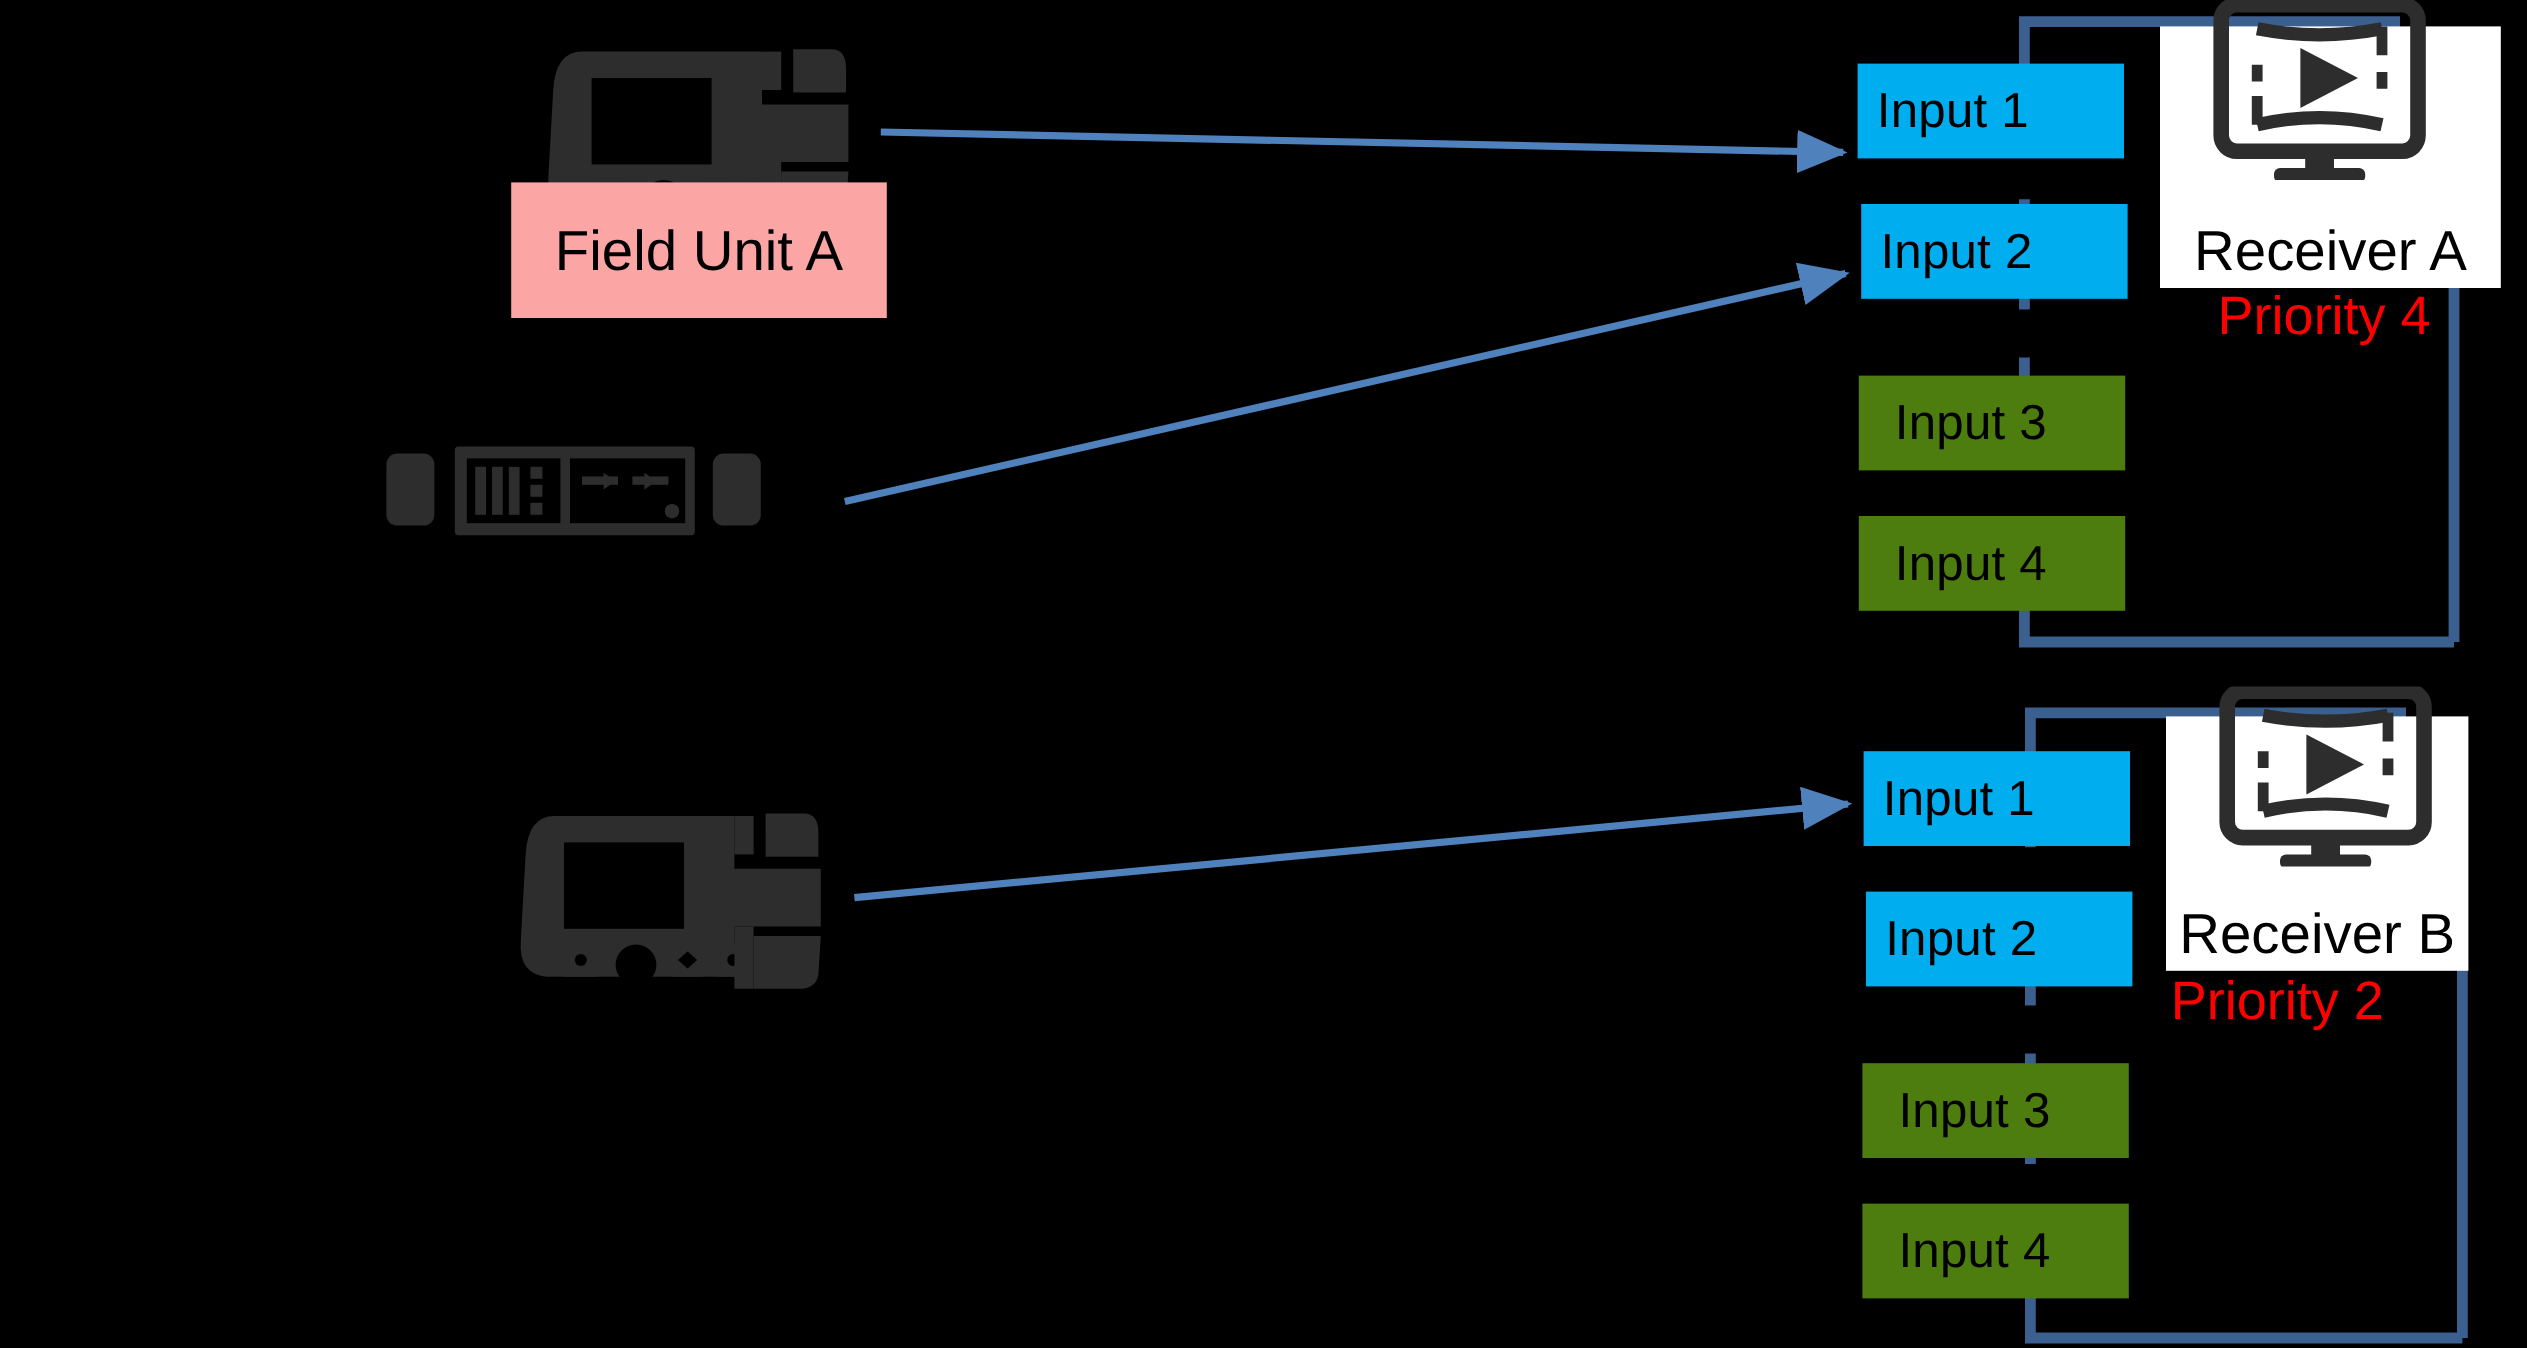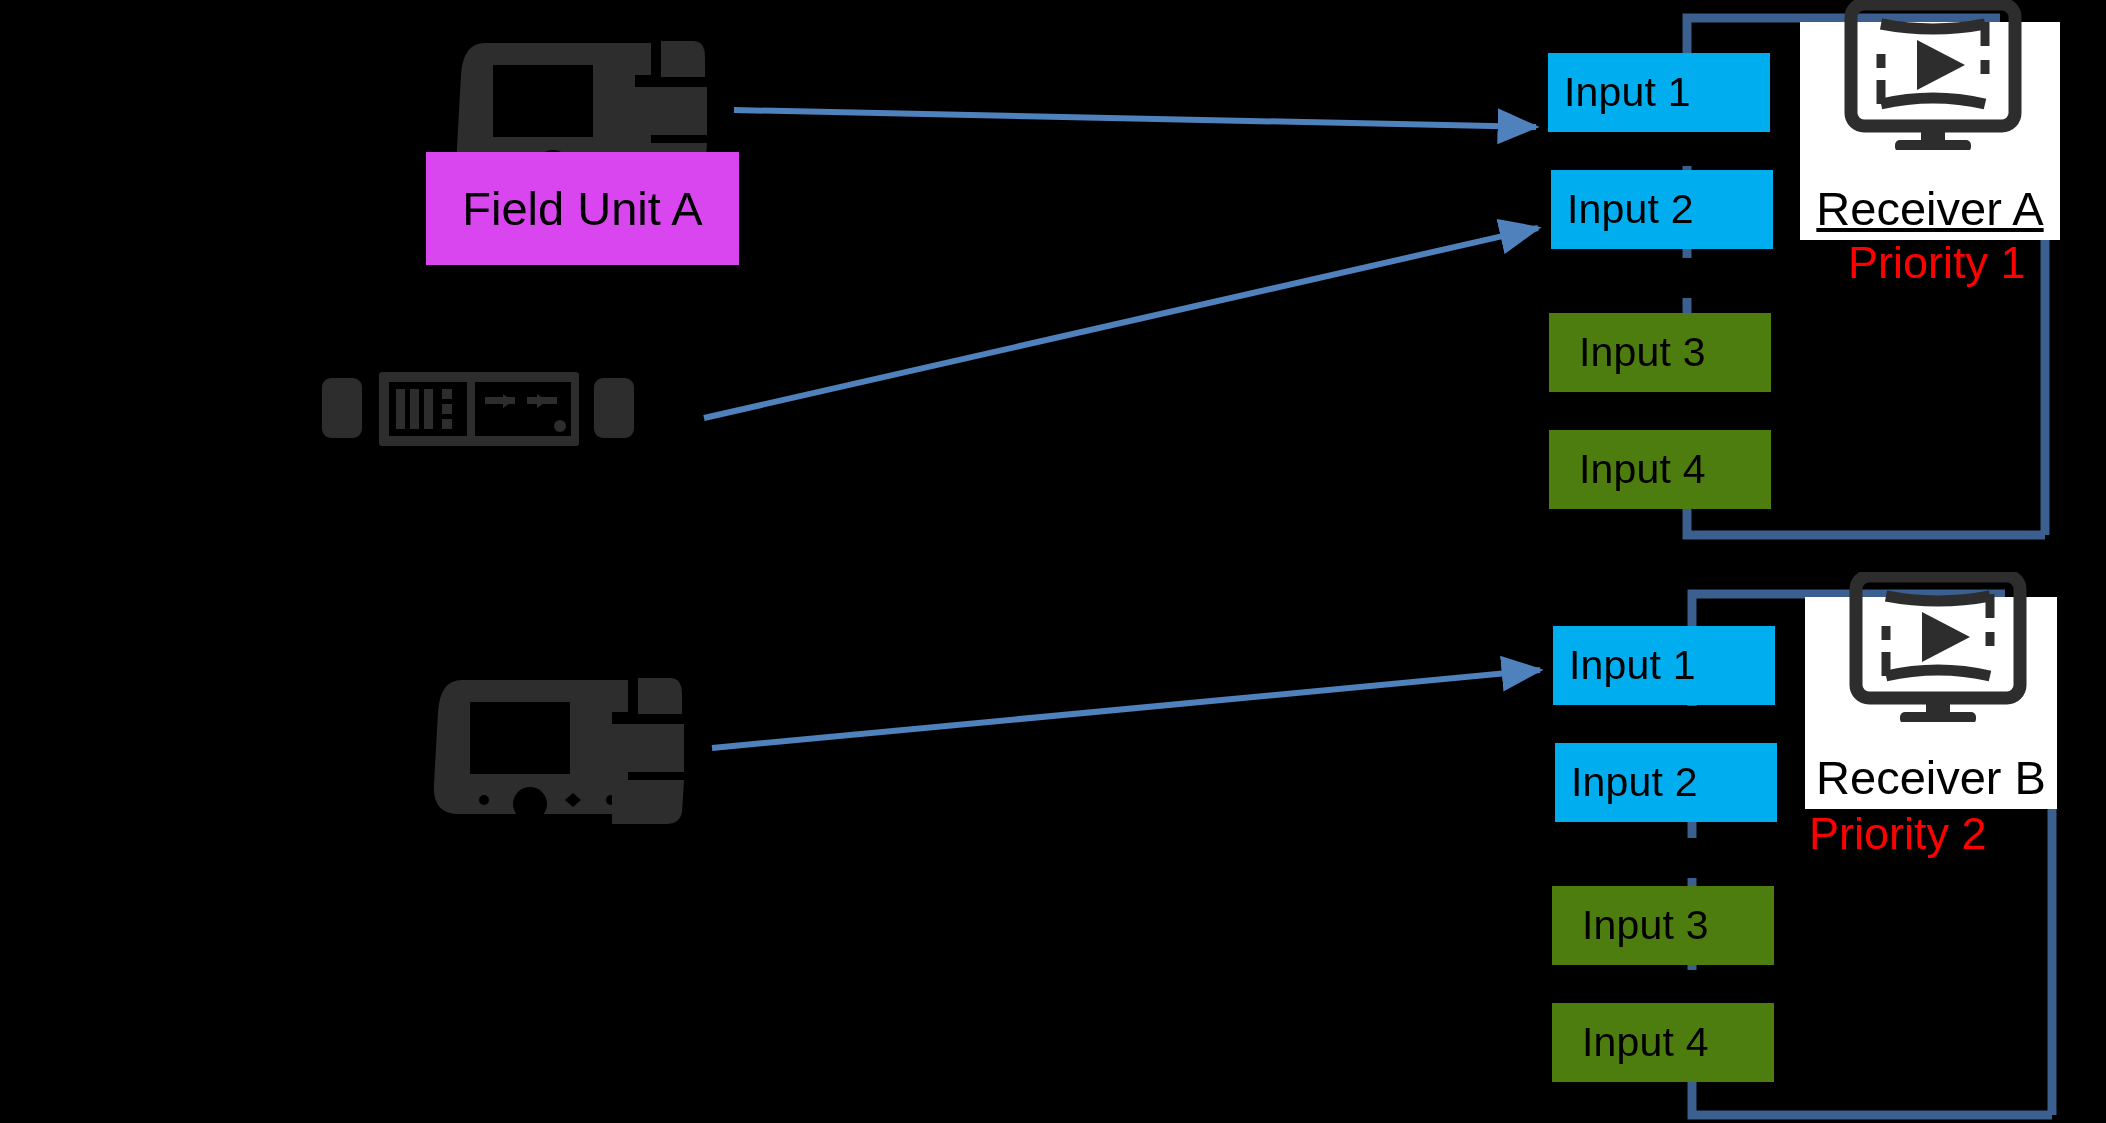--- a/index.html
+++ b/index.html
@@ -42,21 +42,21 @@
     color: #000000;
     letter-spacing: 0.2px;
     line-height: 1;
   }
   .input-box.active  { background: #00ADEE; padding-left: 16px; }
   .input-box.idle    { background: #4d7c0f; margin-top: 26px; }
 
   
   .plate {
     position: absolute;
-    background: #d946ef;
+    background: #fca5a5;
     z-index: 3;
     display: flex;
     align-items: center;
     justify-content: center;
   }
   .plate-text {
     font-size: 47px;
     color: #000000;
     line-height: 1;
     white-space: nowrap;
@@ -194,37 +194,37 @@
     <span class="ib-label">Input 3</span>
   </div>
   <div class="input-box idle" style="left:1552px; top:977px; width:222px; height:79px;">
     <span class="ib-label">Input 4</span>
   </div>
 
   <div class="plate" style="left:426px; top:152px; width:313px; height:113px;">
     <span class="plate-text">Field Unit A</span>
   </div>
 
-  <div class="receiver-card" style="left:1800px; top:22px; width:260px; height:218px;text-decoration:underline;">
+  <div class="receiver-card" style="left:1800px; top:22px; width:284px; height:218px;">
     <span class="receiver-name">Receiver A</span>
   </div>
   <svg class="receiver-icon" style="left:1843px; top:0px;" width="180" height="150" viewBox="0 0 180 150" xmlns="http://www.w3.org/2000/svg">
     <rect x="8" y="4" width="164" height="122" rx="13" ry="13" fill="none" stroke="#2D2D2D" stroke-width="13"></rect>
     <path d="M38 24 Q90 34 142 24" fill="none" stroke="#2D2D2D" stroke-width="11"></path>
     <path d="M38 104 Q90 92 142 104" fill="none" stroke="#2D2D2D" stroke-width="11"></path>
     <path d="M142 22 L142 46" stroke="#2D2D2D" stroke-width="9"></path>
     <path d="M142 60 L142 74" stroke="#2D2D2D" stroke-width="9"></path>
     <path d="M38 54 L38 68" stroke="#2D2D2D" stroke-width="9"></path>
     <path d="M38 80 L38 104" stroke="#2D2D2D" stroke-width="9"></path>
     <path d="M74 40 L122 65 L74 90 Z" fill="#2D2D2D"></path>
     <rect x="78" y="126" width="24" height="22" fill="#2D2D2D"></rect>
     <rect x="52" y="140" width="76" height="12" rx="5" fill="#2D2D2D"></rect>
   </svg>
   <div class="priority-text" style="left:1848px; top:240px;">
-    <span>Priority 1</span>
+    <span>Priority 4</span>
   </div>
 
   <div class="receiver-card" style="left:1805px; top:597px; width:252px; height:212px;">
     <span class="receiver-name">Receiver B</span>
   </div>
   <svg class="receiver-icon" style="left:1848px; top:572px;" width="180" height="150" viewBox="0 0 180 150" xmlns="http://www.w3.org/2000/svg">
     <rect x="8" y="4" width="164" height="122" rx="13" ry="13" fill="none" stroke="#2D2D2D" stroke-width="13"></rect>
     <path d="M38 24 Q90 34 142 24" fill="none" stroke="#2D2D2D" stroke-width="11"></path>
     <path d="M38 104 Q90 92 142 104" fill="none" stroke="#2D2D2D" stroke-width="11"></path>
     <path d="M142 22 L142 46" stroke="#2D2D2D" stroke-width="9"></path>

